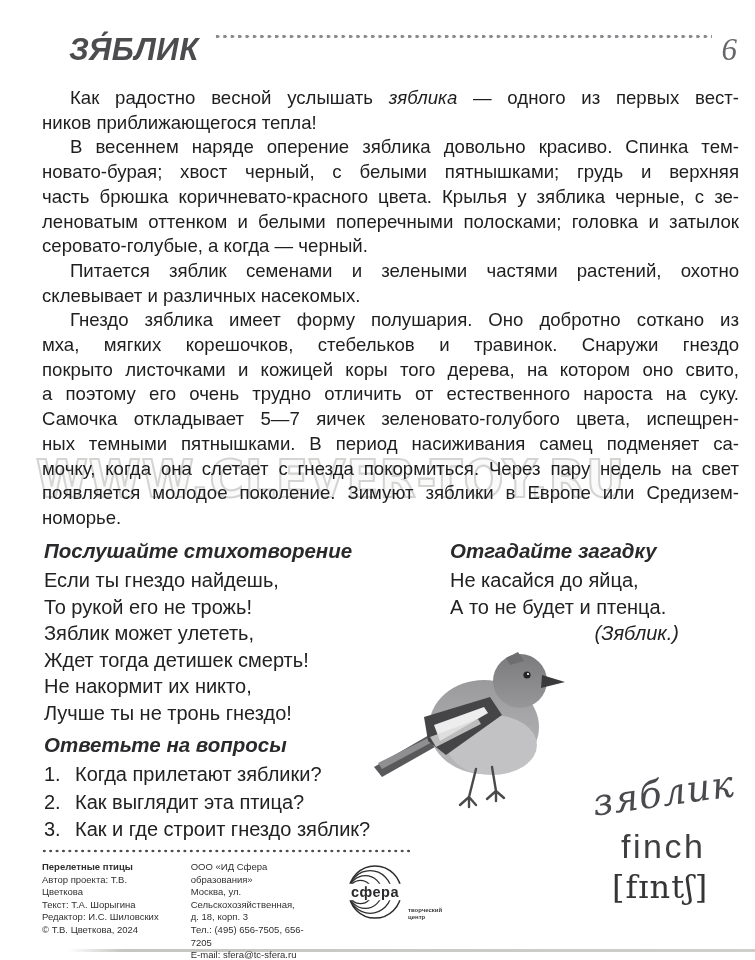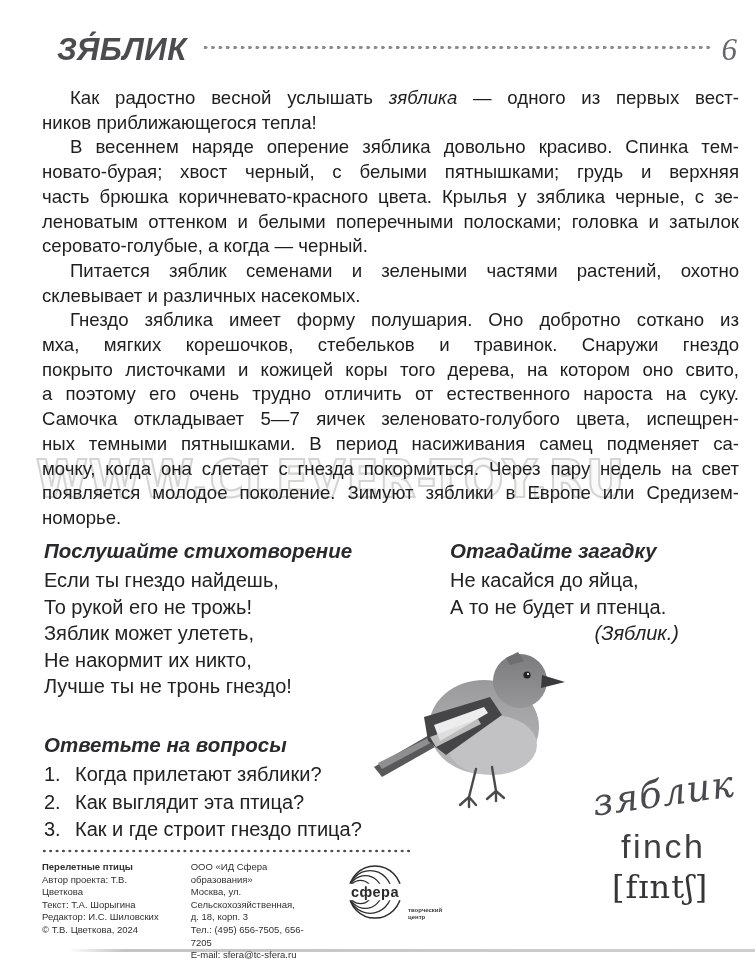--- a/index.html
+++ b/index.html
@@ -2,21 +2,21 @@
 <html lang="ru"><head>
 <meta charset="utf-8">
 <style>
   html,body{margin:0;padding:0;background:#e8e8e8;}
   .page{
     position:relative;width:755px;height:960px;background:#ffffff;
     font-family:"Liberation Sans",sans-serif;color:#212123;overflow:hidden;
     margin:0 auto;
   }
   
-  .header{position:absolute;left:57px;right:18px;top:34px;display:flex;align-items:center;}
+  .header{position:absolute;left:69px;right:18px;top:34px;display:flex;align-items:flex-start;}
   .title{font-style:italic;font-weight:bold;font-size:31px;letter-spacing:.5px;color:#4c4c4f;line-height:1;}
   .leader{flex:1;height:5px;margin:0 10px 5px 16px;
     background-image:radial-gradient(circle at 2.5px 2.5px,#8b8b8f 1.7px,rgba(0,0,0,0) 2px);
     background-size:7.4px 5px;background-repeat:repeat-x;}
   .pagenum{font-family:"Liberation Serif",serif;font-style:italic;font-size:31px;color:#67676b;line-height:1;}
   
   .article{position:absolute;left:42px;width:697px;top:86px;z-index:2;
     font-size:18.6px;line-height:24.7px;color:#1e1e20;}
   .line{text-align:left;white-space:nowrap;}
   .line.just{white-space:normal;text-align:justify;text-align-last:justify;}
@@ -94,20 +94,21 @@
     <div class="line just">мочку, когда она слетает с гнезда покормиться. Через пару недель на свет</div>
     <div class="line just">появляется молодое поколение. Зимуют зяблики в Европе или Средизем-</div>
     <div class="line">номорье.</div>
   </div>
 
   <div class="poem">
     <div class="sec-heading">Послушайте стихотворение</div>
     <div class="verse-line">Если ты гнездо найдешь,</div>
     <div class="verse-line">То рукой его не трожь!</div>
     <div class="verse-line">Зяблик может улететь,</div>
+    <div class="verse-line">Ждет тогда детишек смерть!</div>
     <div class="verse-line">Не накормит их никто,</div>
     <div class="verse-line">Лучше ты не тронь гнездо!</div>
   </div>
 
   <div class="riddle">
     <div class="sec-heading">Отгадайте загадку</div>
     <div class="verse-line">Не касайся до яйца,</div>
     <div class="verse-line">А то не будет и птенца.</div>
     <div class="riddle-answer">(Зяблик.)</div>
   </div>
@@ -117,21 +118,21 @@
     <div class="q-row">
       <span class="q-num">1.</span>
       <span>Когда прилетают зяблики?</span>
     </div>
     <div class="q-row">
       <span class="q-num">2.</span>
       <span>Как выглядит эта птица?</span>
     </div>
     <div class="q-row">
       <span class="q-num">3.</span>
-      <span>Как и где строит гнездо птица?</span>
+      <span>Как и где строит гнездо зяблик?</span>
     </div>
   </div>
 
   <div class="bird">
     <svg width="196" height="176" viewBox="0 0 196 176" xmlns="http://www.w3.org/2000/svg">
       <defs>
         <linearGradient id="bodyg" x1="0" y1="0" x2="0" y2="1">
           <stop offset="0" stop-color="#9a9a9c"></stop>
           <stop offset="1" stop-color="#b9b9bb"></stop>
         </linearGradient>

